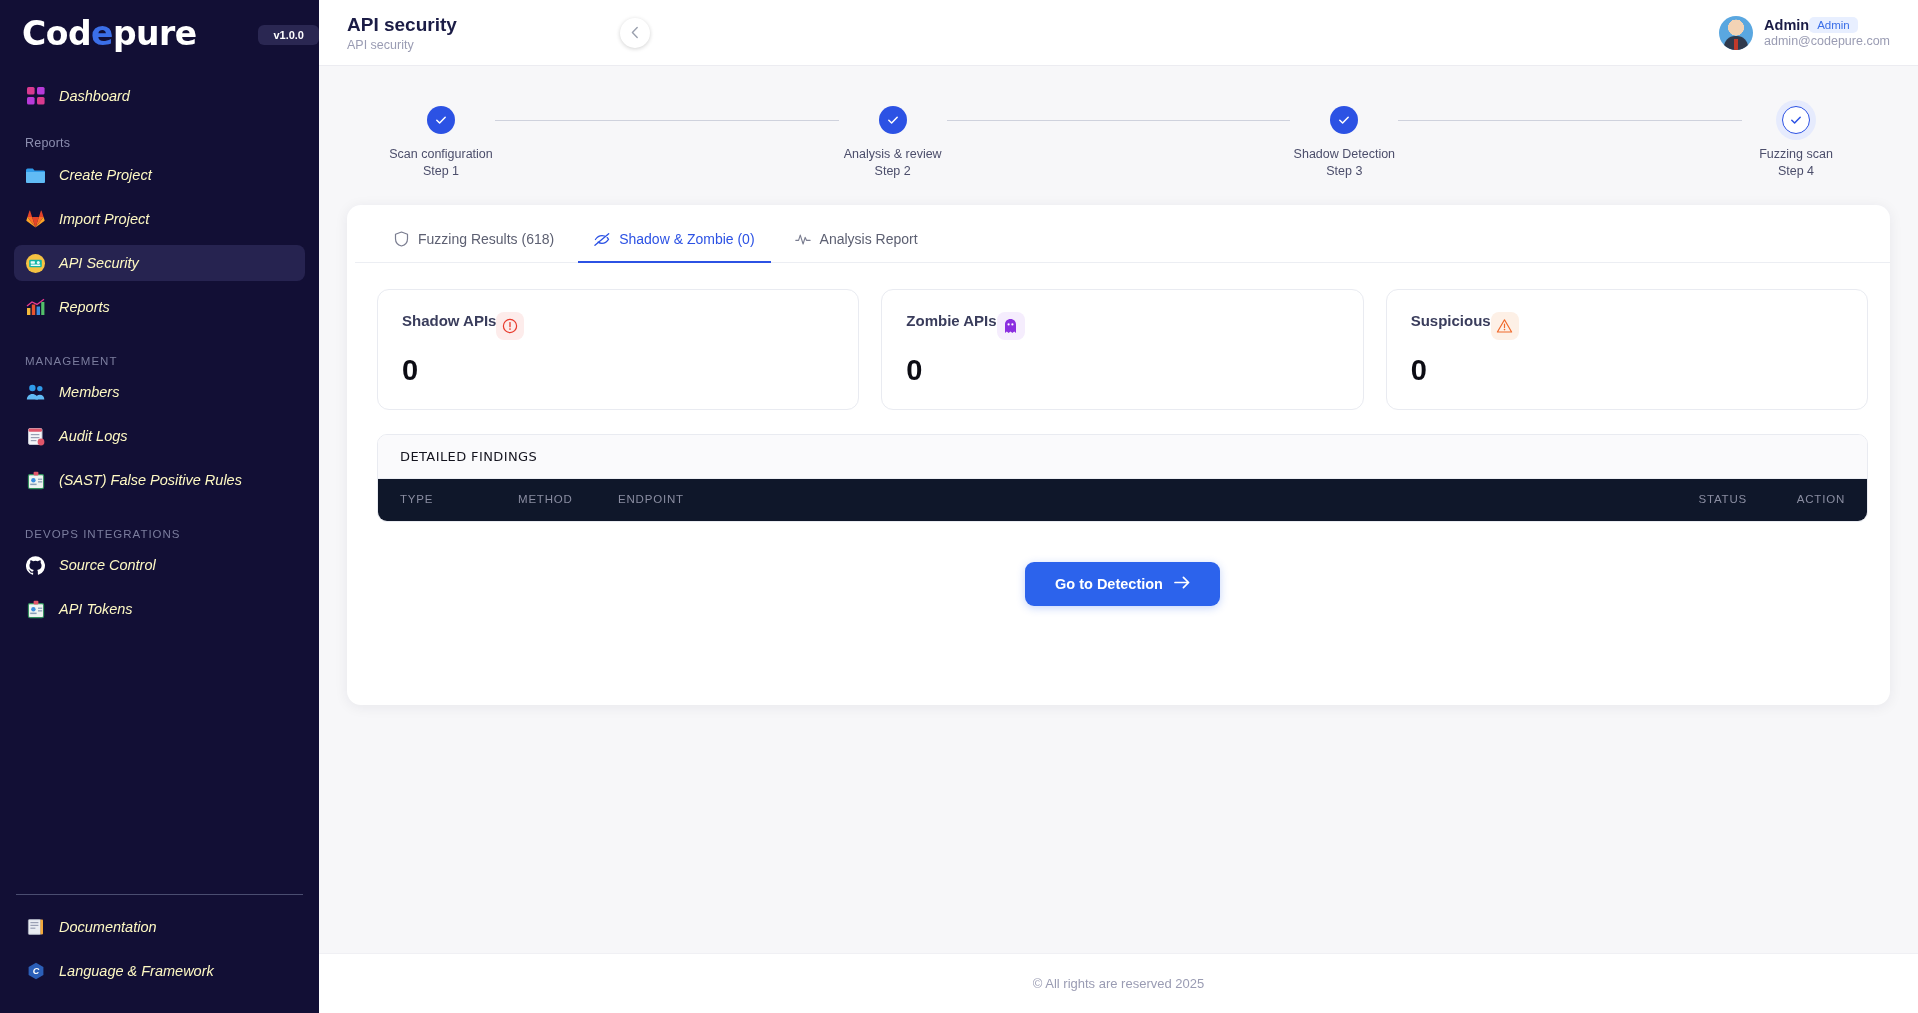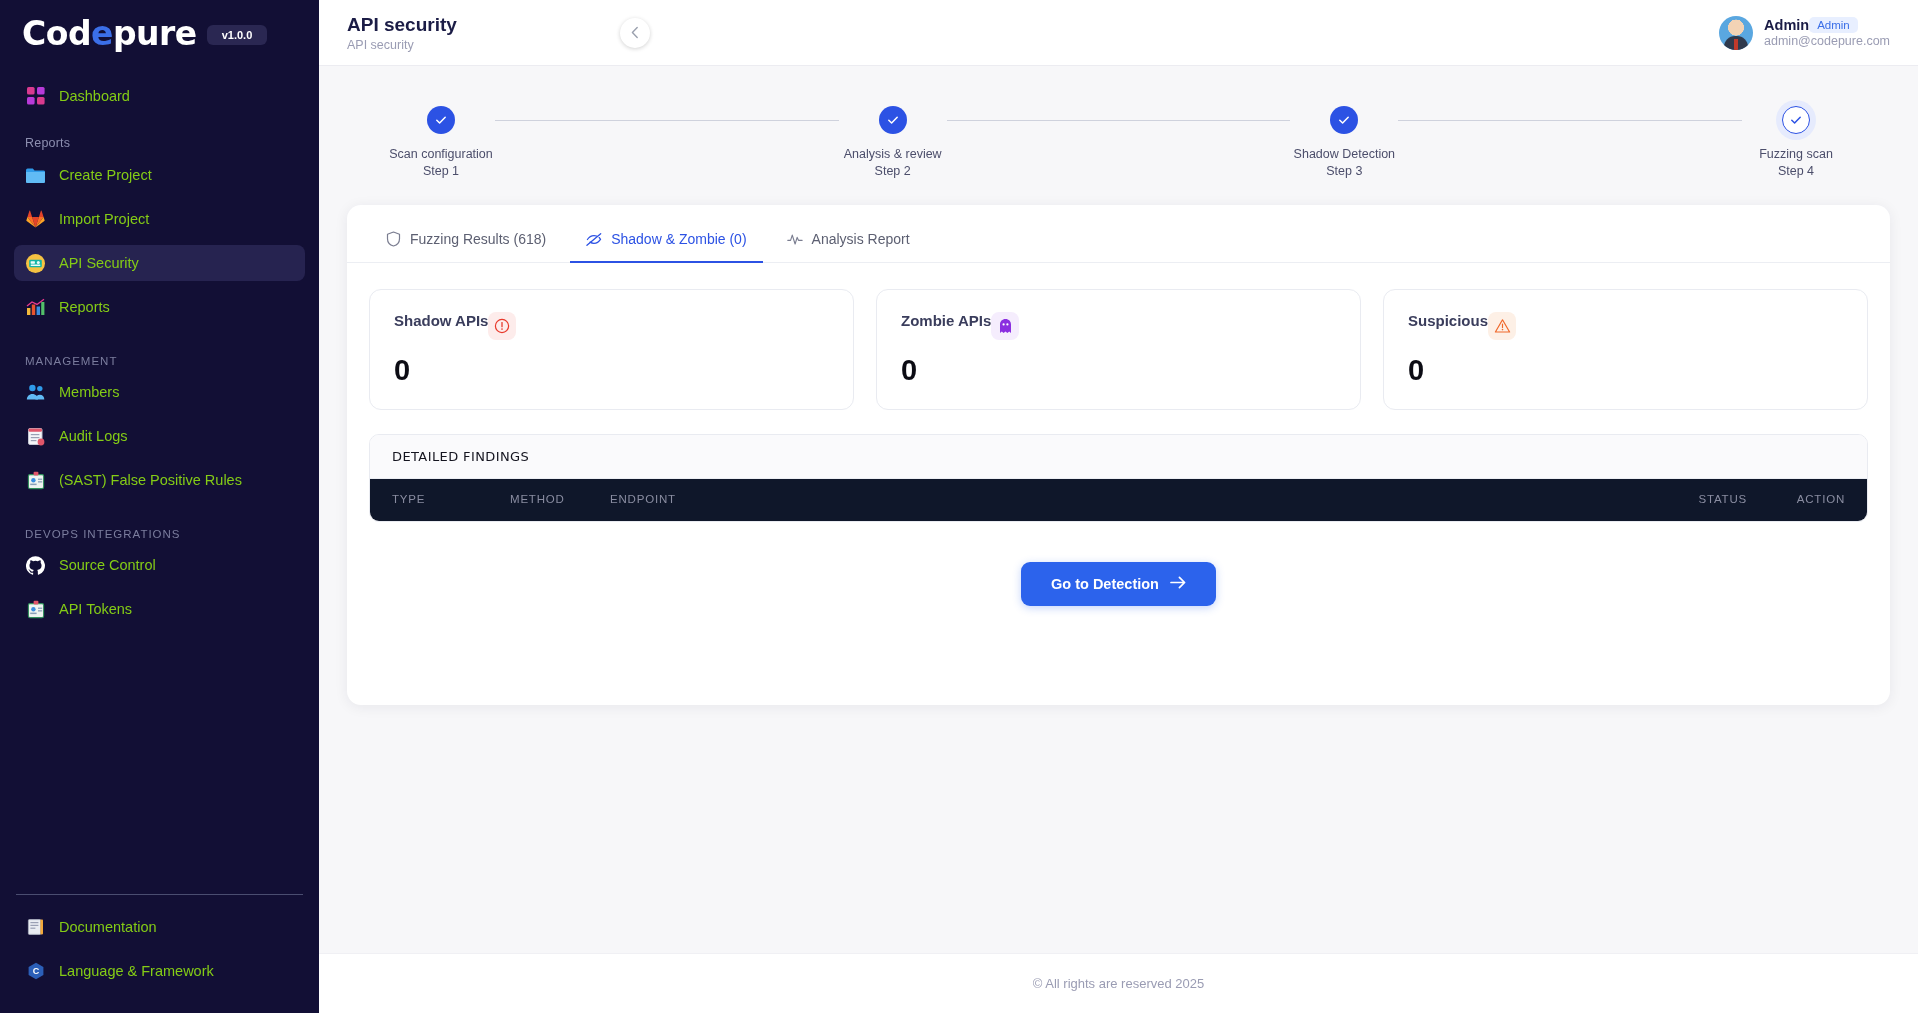--- a/index.html
+++ b/index.html
@@ -19,20 +19,21 @@
     display: flex; flex-direction: column;
     flex: 0 0 319px;
     position: relative;
     z-index: 5;
   }
   .brand {
     height: 66px;
     display: flex; align-items: center;
     padding-left: 22px;
     gap: 10px;
+    justify-content: space-between;
   }
   .brand-word {
     font-size: 33px; font-weight: 700; letter-spacing: -0.5px;
     color: #ffffff; line-height: 1;
     font-family: "DejaVu Sans", sans-serif;
   }
   .brand-word .accent { color: #3b6fe8; }
   .brand-ver {
     background: #2a2752; color: #ffffff;
     font-size: 11px; font-weight: 700;
@@ -42,21 +43,21 @@
   .nav { padding: 12px 14px 0 14px; flex: 1 1 auto; overflow: hidden; }
   .nav-section-label {
     color: #8d8fb0; font-size: 12.5px;
     padding: 14px 0 7px 11px; letter-spacing: 0.2px;
   }
   .nav-section-label.caps { font-size: 11.5px; letter-spacing: 1px; color: #7b7d9e; padding-top: 22px; }
   .nav-item {
     display: flex; align-items: center; gap: 13px;
     height: 36px; padding: 0 11px; margin-bottom: 8px;
     border-radius: 8px; cursor: pointer;
-    color: #84cc16; font-size: 14.5px;
+    color: #fef9c3; font-size: 14.5px; font-style: italic;
   }
   .nav-item.active { background: #262350; }
   .nav-ico { width: 21px; height: 21px; display: inline-flex; align-items: center; justify-content: center; font-size: 17px; line-height: 1; }
   .sb-divider { height: 1px; background: #4a4d70; margin: 0 16px; }
   .nav-bottom { padding: 14px 14px 16px 14px; }
 
   
   .main { flex: 1 1 auto; height: 1013px; background: #f7f7f9; display: flex; flex-direction: column; position: relative; }
   .topbar {
     height: 66px; background: #ffffff;
@@ -114,21 +115,21 @@
     box-shadow: 0 0 0 6px #e6ebfd;
   }
   .step-label { margin-top: 11px; font-size: 12.5px; color: #4c4e6b; text-align: center; line-height: 1.55; }
   .step-sub { font-size: 12.5px; color: #4c4e6b; text-align: center; }
   .step-line { flex: 1 1 auto; height: 1px; background: #cfd2dd; margin-top: 14px; }
 
   
   .card {
     margin: 27px 0 0 0; background: #ffffff;
     border-radius: 14px; box-shadow: 0 2px 14px rgba(23,25,60,.07);
-    padding: 0 0 30px 0;
+    padding: 0 0 30px 8px;
     min-height: 500px;
   }
   .tabs { display: flex; align-items: center; gap: 8px; padding: 14px 22px 0 22px; border-bottom: 1px solid #eceef3; }
   .tab {
     display: flex; align-items: center; gap: 9px;
     padding: 12px 16px 14px 16px;
     font-size: 14px; color: #5d6072; cursor: pointer;
     border-bottom: 2px solid transparent; margin-bottom: -1px;
   }
   .tab.active { color: #2c52e4; border-bottom-color: #2c52e4; font-weight: 400; }

